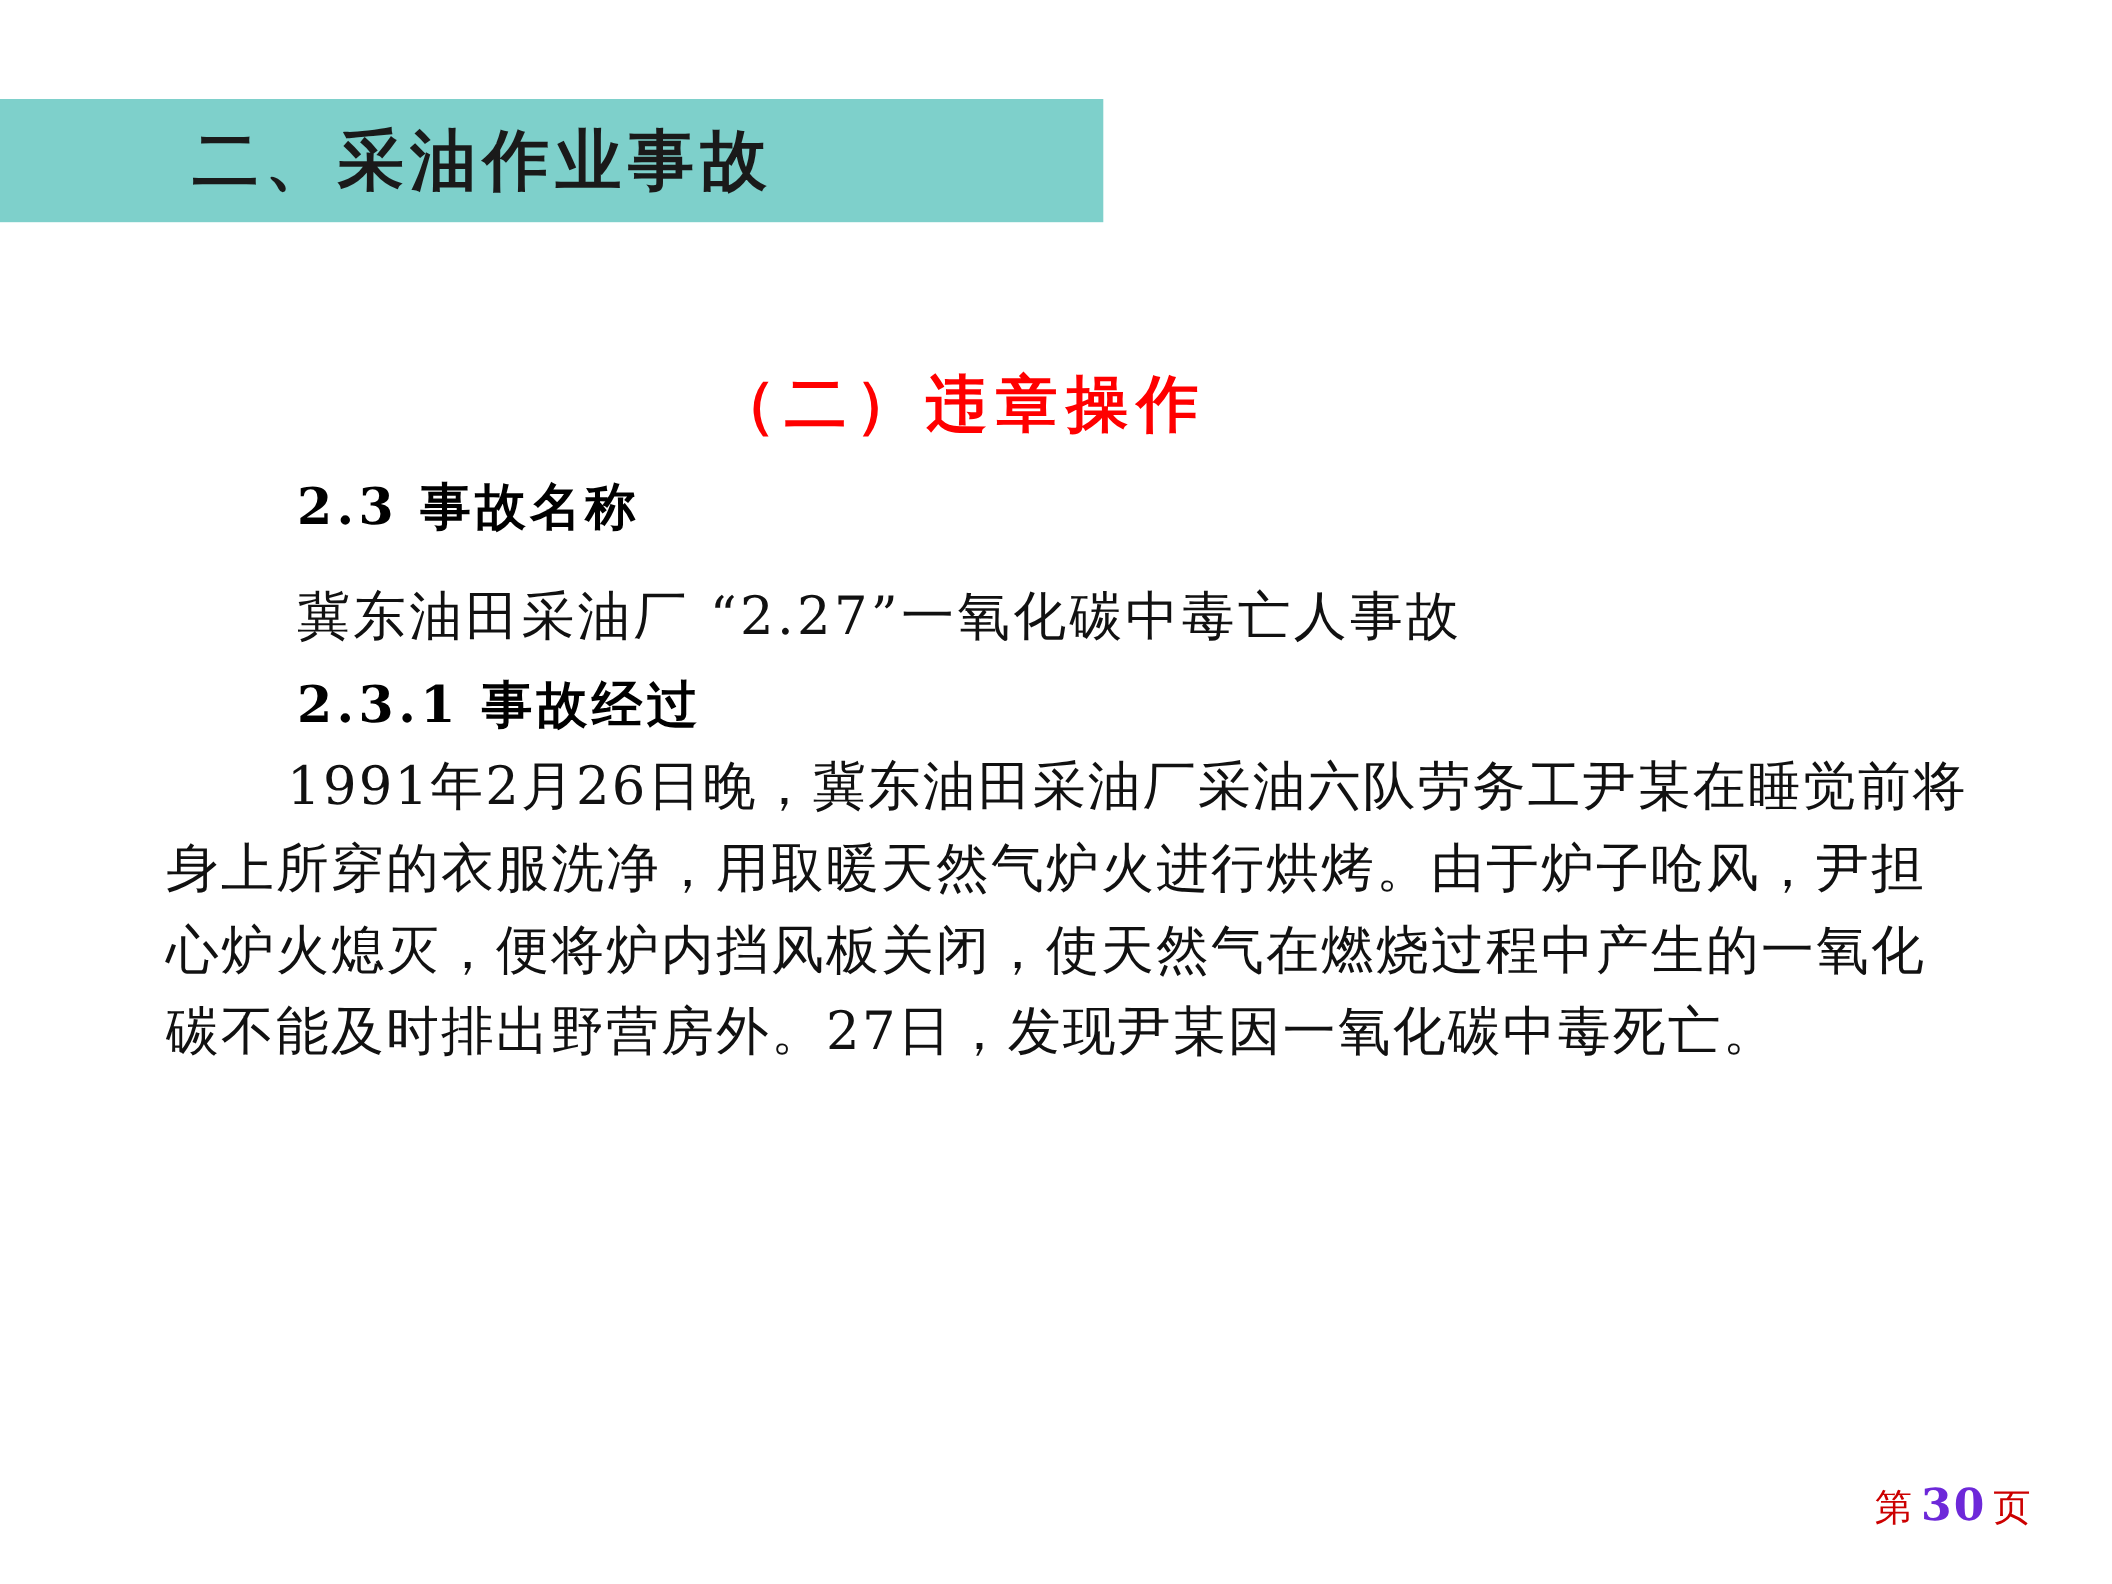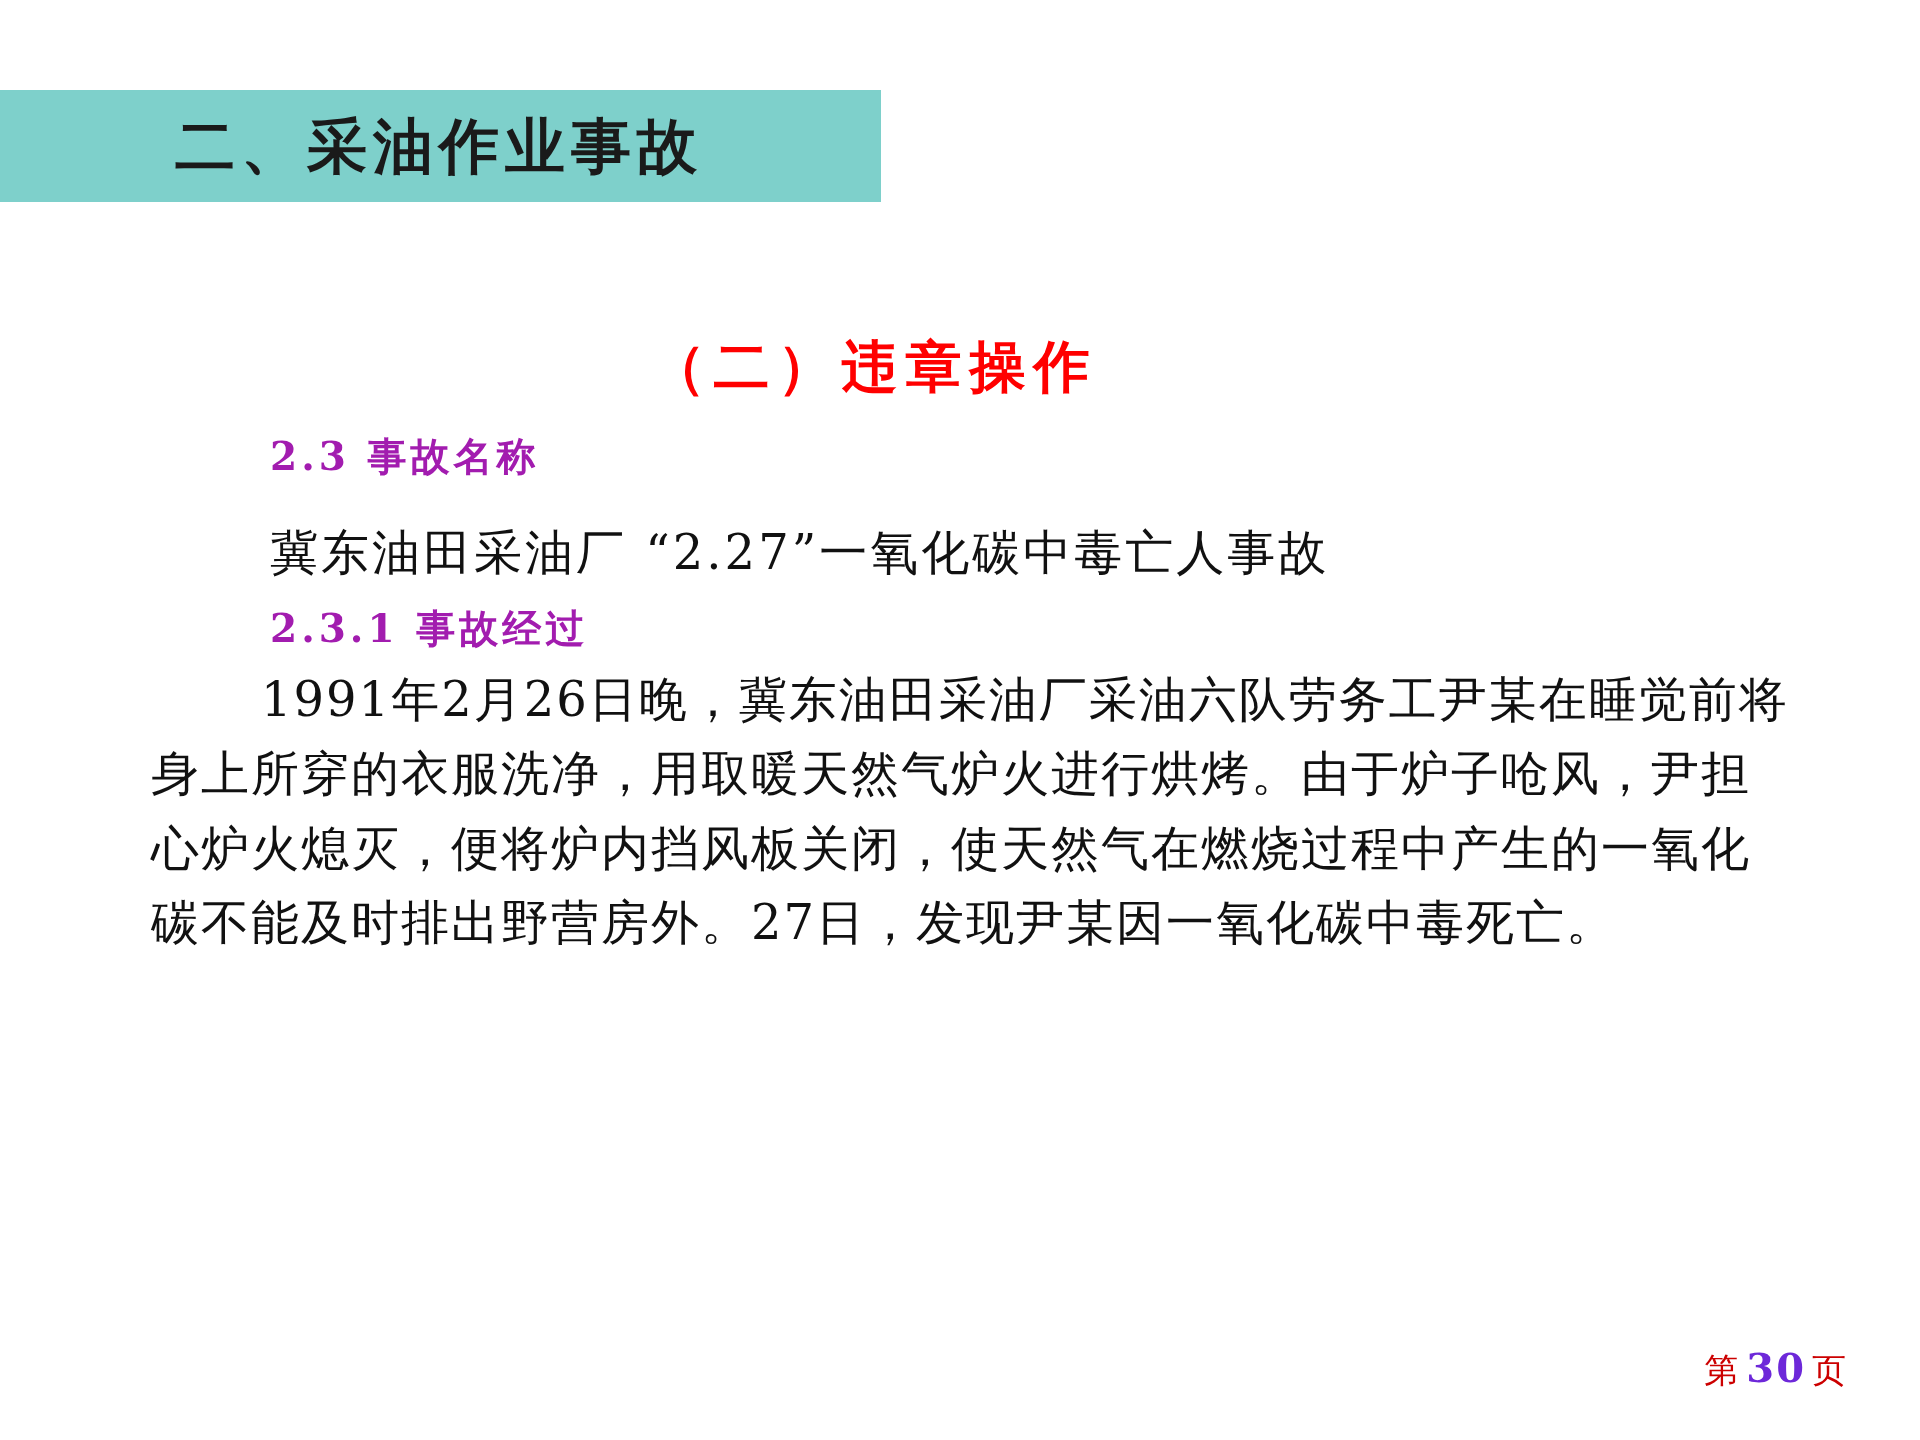--- a/index.html
+++ b/index.html
@@ -18,21 +18,21 @@
     width: 1920px;
     height: 1440px;
     background: #ffffff;
   }
 
   
   .title-band {
     position: absolute;
     left: 0;
     top: 90px;
-    width: 881px;
+    width: 1003px;
     height: 112px;
     background: #7ed0cb;
     display: flex;
     align-items: center;
   }
   .title-band .title-text {
     margin-left: 175px;
     font-family: "DejaVu Serif", serif;
     font-size: 60px;
     font-weight: 700;
@@ -60,23 +60,23 @@
   
   .body-block {
     position: absolute;
     left: 140px;
     top: 430px;
     width: 1680px;
   }
 
   .sub-label {
     font-family: "DejaVu Serif", serif;
-    font-size: 39px;
+    font-size: 46px;
     font-weight: 700;
-    color: #a21caf;
+    color: #000000;
     letter-spacing: 4px;
     margin: 0 0 6px 130px;
   }
 
   .para {
     font-family: "DejaVu Serif", serif;
     font-size: 48px;
     color: #111111;
     letter-spacing: 3px;
     line-height: 1.5;

